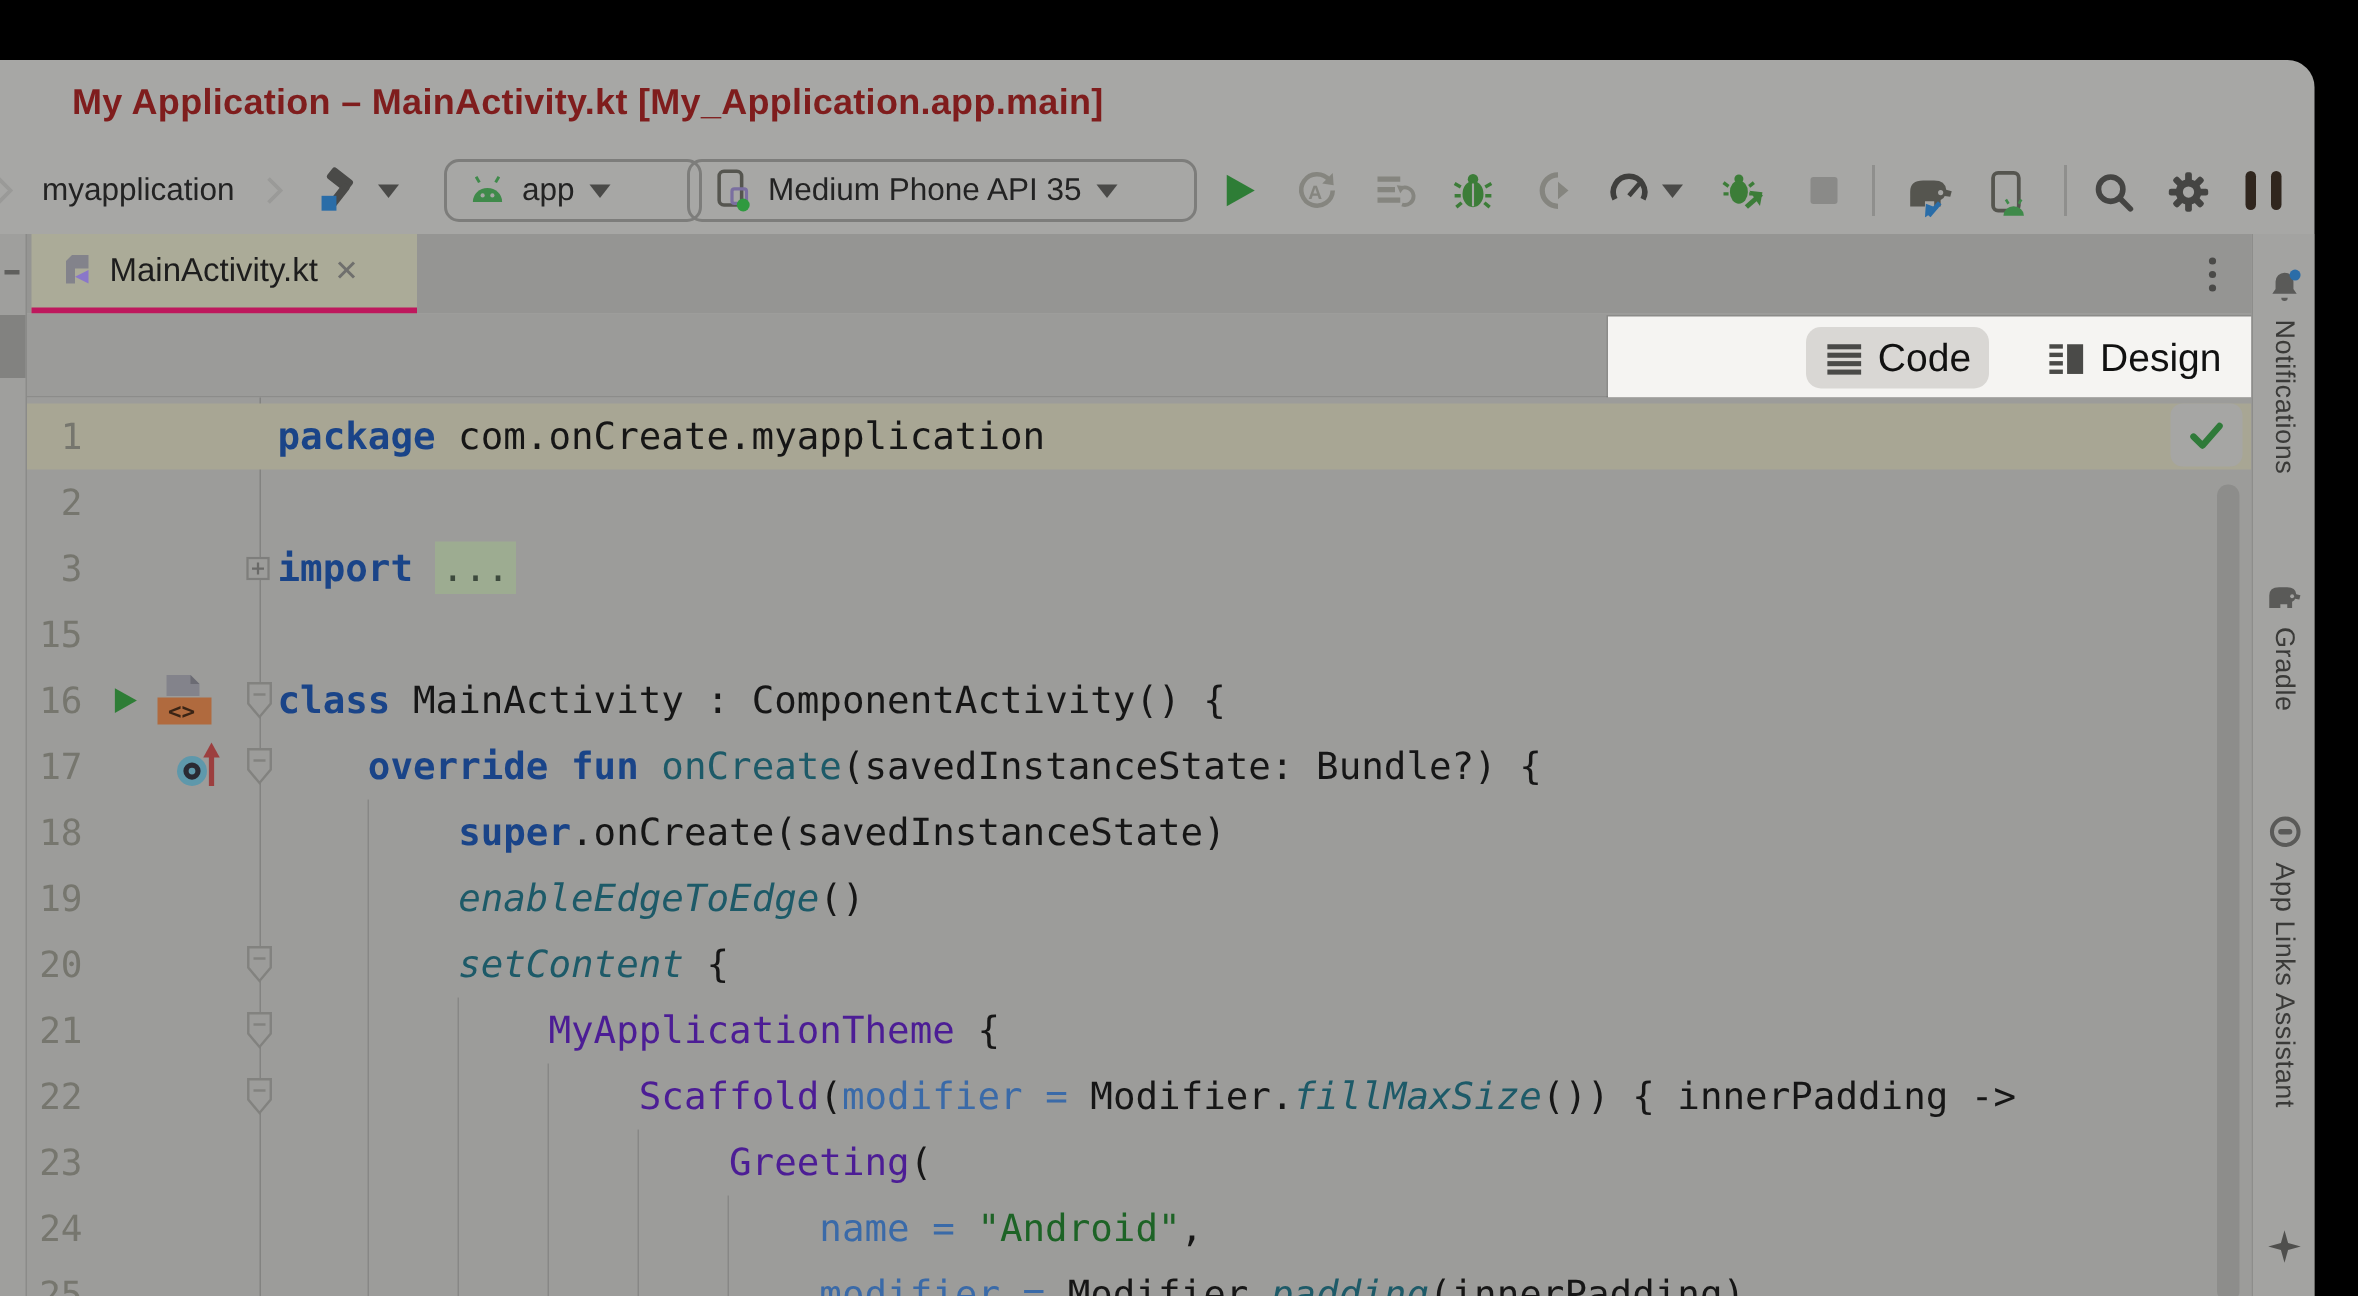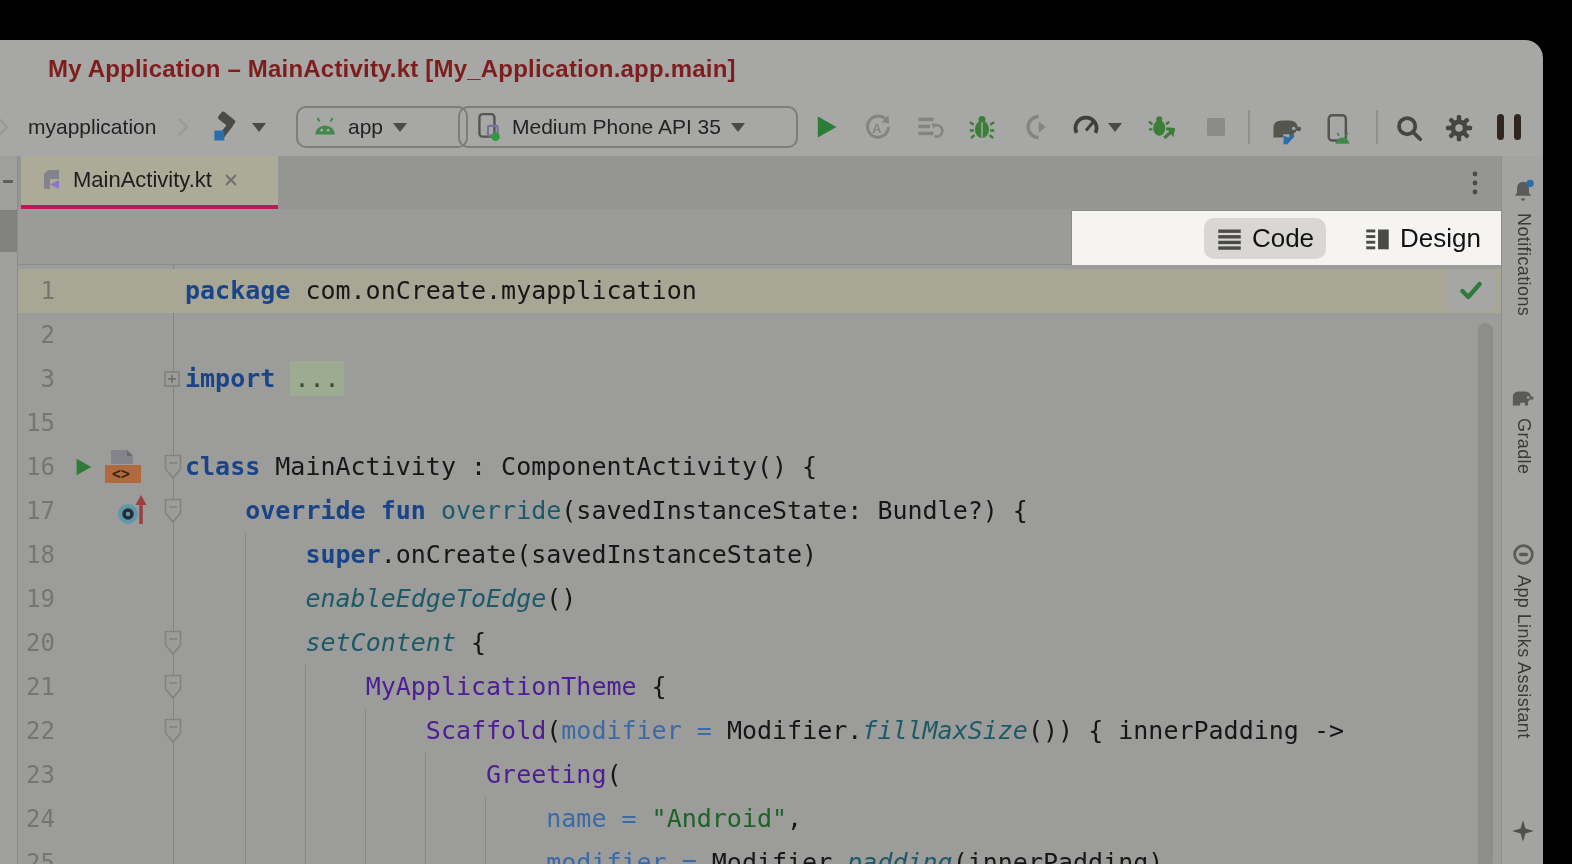--- a/index.html
+++ b/index.html
@@ -388,21 +388,21 @@
                     <line x1="26" y1="31" x2="26" y2="8" stroke="#9c3f3f" stroke-width="3.5"></line>
                     <path d="M26 2 L20.5 12 H31.5 Z" fill="#9c3f3f"></path>
                   </svg>
                 </div>
                 <div class="fold-mk">
                   <svg width="18" height="26" viewBox="0 0 18 26">
                     <path d="M1.5 1.5 H16.5 V15 L9 24 L1.5 15 Z" fill="#9c9c9a" stroke="#82827f" stroke-width="1.6"></path>
                     <line x1="5" y1="9" x2="13" y2="9" stroke="#82827f" stroke-width="1.6"></line>
                   </svg>
                 </div>
-                <div class="code-text"><span class="tk-pl">    </span><span class="tk-kw">override fun </span><span class="tk-fn">override</span><span class="tk-pl">(savedInstanceState: Bundle?) {</span></div>
+                <div class="code-text"><span class="tk-pl">    </span><span class="tk-kw">override fun </span><span class="tk-fn">onCreate</span><span class="tk-pl">(savedInstanceState: Bundle?) {</span></div>
               </div>
               <div class="code-row" style="top: 268px;">
                 <div class="ln-num">18</div>
                 <div class="code-text"><span class="tk-pl">        </span><span class="tk-kw">super</span><span class="tk-pl">.onCreate(savedInstanceState)</span></div>
               </div>
               <div class="code-row" style="top: 312px;">
                 <div class="ln-num">19</div>
                 <div class="code-text"><span class="tk-pl">        </span><span class="tk-fni">enableEdgeToEdge</span><span class="tk-pl">()</span></div>
               </div>
               <div class="code-row" style="top: 356px;">

